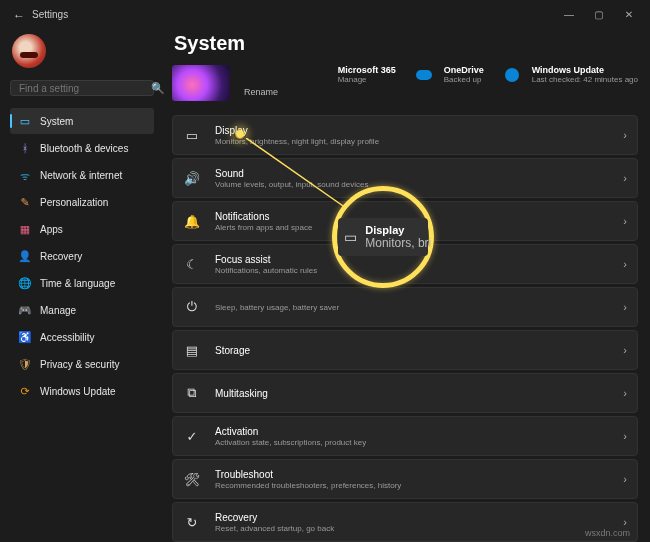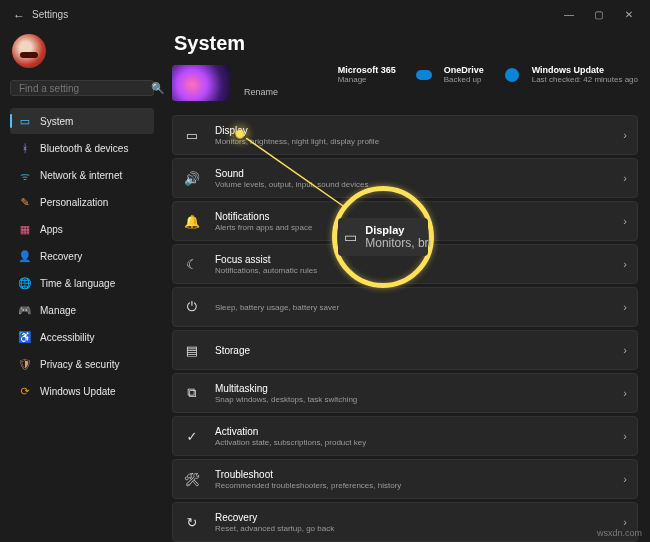--- a/index.html
+++ b/index.html
@@ -117,21 +117,21 @@
   .callout-inner{
     background:#313131;border-radius:4px;
     padding:6px 8px 6px 6px;
     display:flex;align-items:center;gap:8px;
     width:90px;
   }
   .callout-inner .picon{font-size:14px;color:#ddd;}
   .callout-inner .ct{font-size:11px;font-weight:600;}
   .callout-inner .cs{font-size:12px;color:#bbb;white-space:nowrap;overflow:hidden;text-align:right;}
   .watermark{
-    position:absolute; right:8px; bottom:4px;
+    position:absolute; right:20px; bottom:4px;
     font-size:9px; color:#7a7a7a;
   }
 </style>
 </head>
 <body>
 
 <div class="titlebar">
   <div class="back">←</div>
   <div class="title">Settings</div>
   <div class="winbtns">
@@ -276,21 +276,20 @@
           <div class="picon">▤</div>
           <div class="pbody">
             <div class="ptitle">Storage</div>
           </div>
           <div class="chev">›</div>
         </div>
         <div class="panel">
           <div class="picon">⧉</div>
           <div class="pbody">
             <div class="ptitle">Multitasking</div>
-            <div class="psub">Snap windows, desktops, task switching</div>
           </div>
           <div class="chev">›</div>
         </div>
         <div class="panel">
           <div class="picon">✓</div>
           <div class="pbody">
             <div class="ptitle">Activation</div>
             <div class="psub">Activation state, subscriptions, product key</div>
           </div>
           <div class="chev">›</div>

